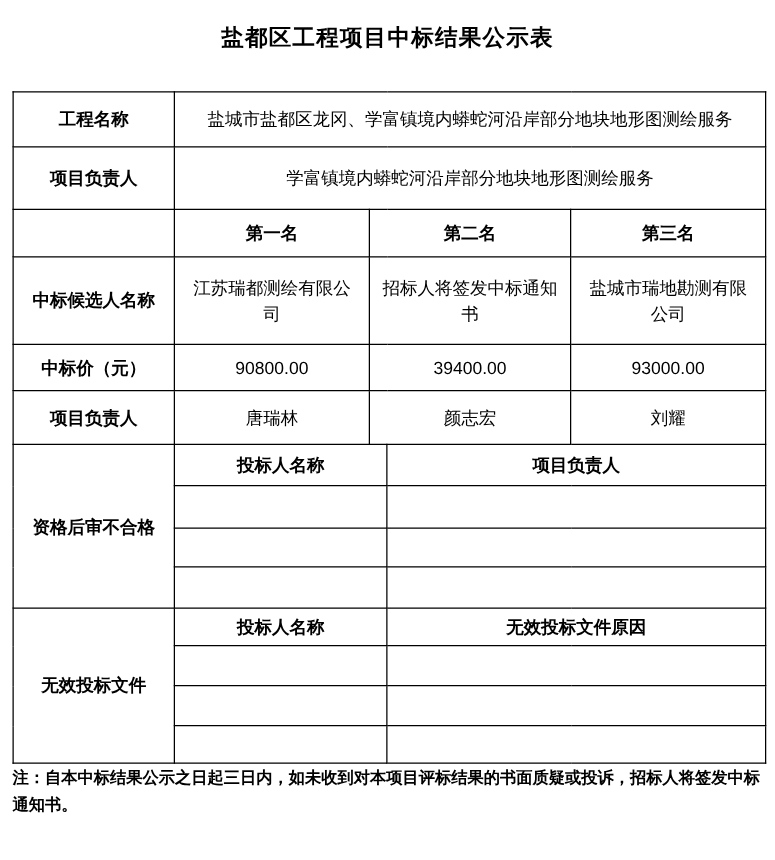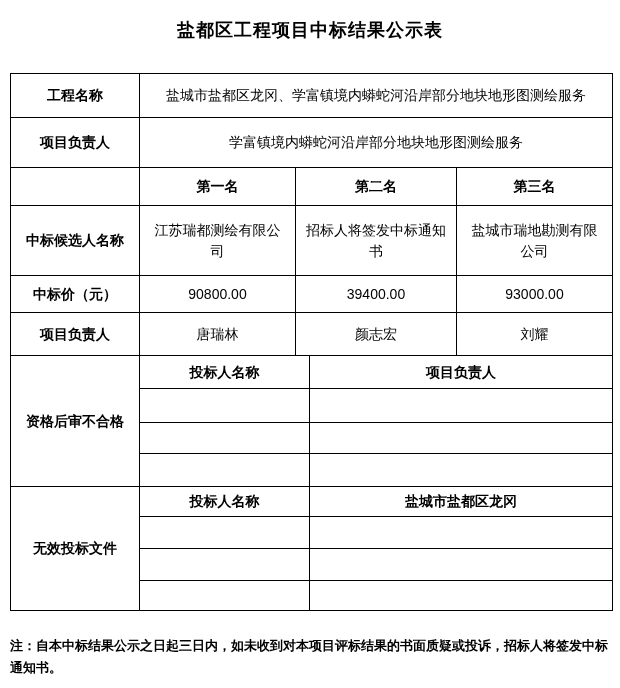--- a/index.html
+++ b/index.html
@@ -32,21 +32,21 @@
     overflow: hidden;
     word-break: break-all;
   }
   .lbl { font-weight: bold; }
   tr.h30 { height: 30px; } tr.h31 { height: 31px; } tr.h32 { height: 32px; }
   tr.h33 { height: 33px; } tr.h34 { height: 34px; } tr.h37 { height: 37px; }
   tr.h38 { height: 38px; } tr.h43 { height: 43px; } tr.h44 { height: 44px; }
   tr.h50 { height: 50px; } tr.h70 { height: 70px; }
   .note {
     width: 600px;
-    margin: 24px 0 0 10px;
+    margin: 0 0 0 10px;
     font-size: 13px; font-weight: bold;
     line-height: 22px;
     text-align: left;
     word-break: break-all;
   }
 </style>
 </head>
 <body>
 
 <div class="title">盐都区工程项目中标结果公示表</div>
@@ -113,21 +113,21 @@
     <td colspan="2"></td>
   </tr>
   <tr class="h33">
     <td colspan="2"></td>
     <td colspan="2"></td>
   </tr>
 
   <tr class="h30">
     <td class="lbl" rowspan="4">无效投标文件</td>
     <td colspan="2" class="lbl">投标人名称</td>
-    <td colspan="2" class="lbl">盐城市盐都区龙冈</td>
+    <td colspan="2" class="lbl">无效投标文件原因</td>
   </tr>
   <tr class="h32">
     <td colspan="2"></td>
     <td colspan="2"></td>
   </tr>
   <tr class="h32">
     <td colspan="2"></td>
     <td colspan="2"></td>
   </tr>
   <tr class="h30">

